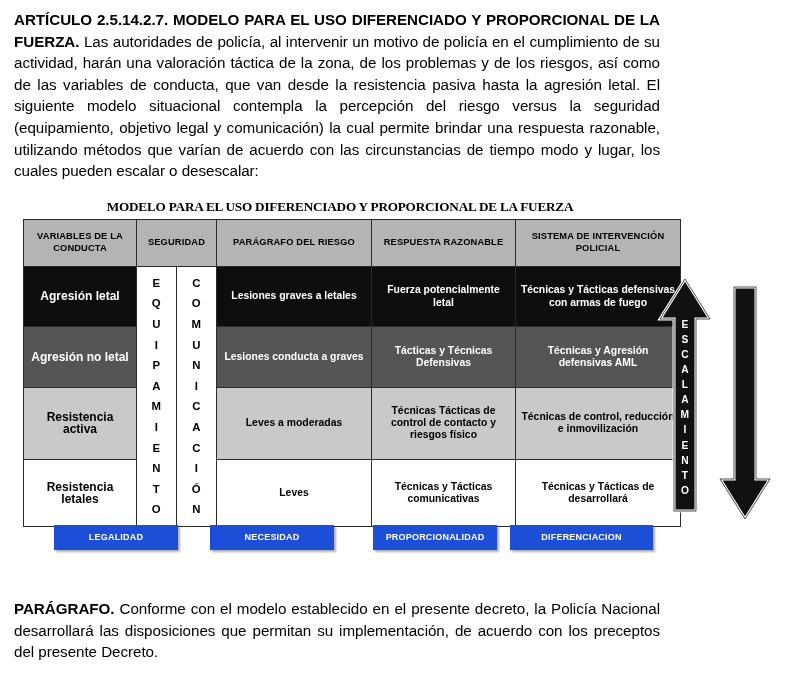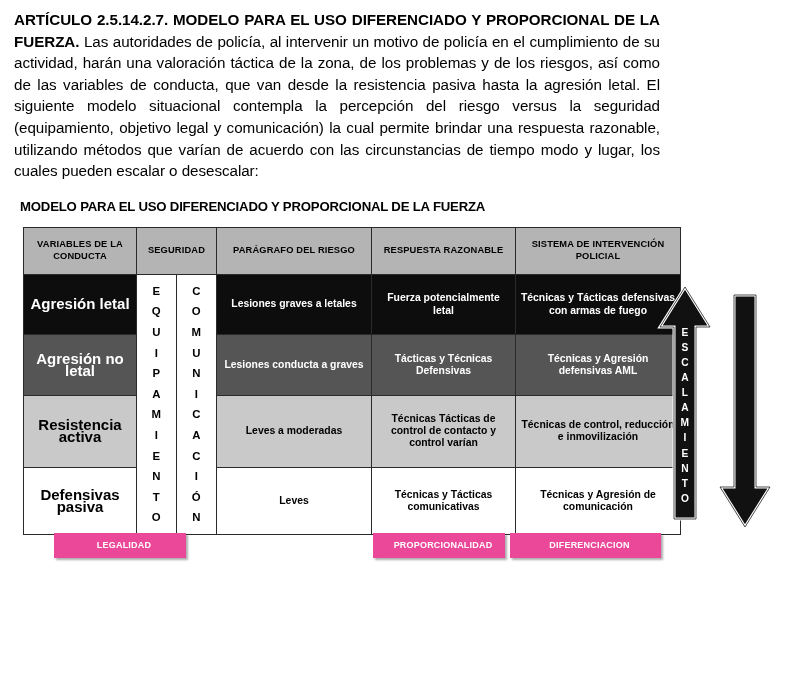--- a/index.html
+++ b/index.html
@@ -35,31 +35,33 @@
   }
   .para-top {
     padding-top: 9px;
   }
   .para .lead {
     font-weight: bold;
   }
 
   
   .figure-title {
+    text-align: center;
     font-size: 13.2px;
     font-weight: bold;
     letter-spacing: -0.2px;
     margin: 17px 0 0 0;
     padding-left: 6px;
+    font-family: Liberation Serif, serif;
   }
 
   
   .diagram {
     position: relative;
-    margin-top: 13px;
+    margin-top: 4px;
     height: 342px;
   }
 
   .matrix {
     position: absolute;
     left: 9px;
     top: 0;
     width: 622px;
     border-collapse: collapse;
     table-layout: fixed;
@@ -88,21 +90,21 @@
   .cell {
     font-weight: bold;
     line-height: 12.2px;
     padding: 4px 4px !important;
   }
   .lvl-1 { background: #0d0d0d; color: #ffffff; }
   .lvl-2 { background: #555555; color: #ffffff; }
   .lvl-3 { background: #c9c9c9; color: #000000; }
   .lvl-4 { background: #ffffff; color: #000000; }
 
-  .c-conducta { font-size: 15px; }
+  .c-conducta { font-size: 12px; }
   .c-body     { font-size: 10.4px; }
 
   .r1 { height: 56px; }
   .r2 { height: 56px; }
   .r3 { height: 66px; }
   .r4 { height: 62px; }
 
   
   .vert {
     background: #ffffff;
@@ -120,30 +122,29 @@
     position: absolute;
     left: 9px;
     top: 306px;
     width: 622px;
     height: 26px;
   }
   .pbox {
     position: absolute;
     top: 0;
     height: 25px;
-    background: #ec4899;
+    background: #1d4ed8;
     color: #ffffff;
     font-weight: bold;
     font-size: 9px;
     letter-spacing: 0.2px;
     display: flex;
     align-items: center;
     justify-content: center;
     box-shadow: 2px 2px 2px rgba(0,0,0,0.32);
-    padding-left: 8px;
   }
   .pbox-0 { left: 31px;  width: 124px; }
   .pbox-1 { left: 187px; width: 124px; }
   .pbox-2 { left: 350px; width: 124px; }
   .pbox-3 { left: 487px; width: 143px; }
 
   
   .arrows {
     position: absolute;
     left: 640px;
@@ -243,35 +244,36 @@
         <tr class="r2">
           <td class="cell c-conducta lvl-2">Agresión no letal</td>
           <td class="cell c-body lvl-2">Lesiones conducta a graves</td>
           <td class="cell c-body lvl-2">Tácticas y Técnicas Defensivas</td>
           <td class="cell c-body lvl-2">Técnicas y Agresión defensivas AML</td>
         </tr>
 
         <tr class="r3">
           <td class="cell c-conducta lvl-3">Resistencia activa</td>
           <td class="cell c-body lvl-3">Leves a moderadas</td>
-          <td class="cell c-body lvl-3">Técnicas Tácticas de control de contacto y control varían</td>
+          <td class="cell c-body lvl-3">Técnicas Tácticas de control de contacto y riesgos físico</td>
           <td class="cell c-body lvl-3">Técnicas de control, reducción e inmovilización</td>
         </tr>
 
         <tr class="r4">
-          <td class="cell c-conducta lvl-4">Defensivas pasiva</td>
+          <td class="cell c-conducta lvl-4">Resistencia letales</td>
           <td class="cell c-body lvl-4">Leves</td>
           <td class="cell c-body lvl-4">Técnicas y Tácticas comunicativas</td>
-          <td class="cell c-body lvl-4">Técnicas y Agresión de comunicación</td>
+          <td class="cell c-body lvl-4">Técnicas y Tácticas de desarrollará</td>
         </tr>
       </tbody>
     </table>
 
     <div class="principles">
       <div class="pbox pbox-0">LEGALIDAD</div>
+      <div class="pbox pbox-1">NECESIDAD</div>
       <div class="pbox pbox-2">PROPORCIONALIDAD</div>
       <div class="pbox pbox-3">DIFERENCIACION</div>
     </div>
 
     <div class="arrows">
 
       <div class="arrow arrow-up">
         <svg width="58" height="240" viewBox="0 0 58 240">
           <polygon points="29,4 54,44 40,44 40,236 18,236 18,44 4,44" fill="#111111" stroke="#ffffff" stroke-width="3"></polygon>
           <polygon points="29,4 54,44 40,44 40,236 18,236 18,44 4,44" fill="none" stroke="#000000" stroke-width="0.7"></polygon>
@@ -295,14 +297,15 @@
       <div class="arrow arrow-down">
         <svg width="58" height="240" viewBox="0 0 58 240">
           <polygon points="29,236 54,196 40,196 40,4 18,4 18,196 4,196" fill="#111111" stroke="#ffffff" stroke-width="3"></polygon>
           <polygon points="29,236 54,196 40,196 40,4 18,4 18,196 4,196" fill="none" stroke="#000000" stroke-width="0.7"></polygon>
         </svg>
       </div>
 
     </div>
   </div>
 
+  <p class="para para-bottom"><span class="lead">PARÁGRAFO.</span><span> Conforme con el modelo establecido en el presente decreto, la Policía Nacional desarrollará las disposiciones que permitan su implementación, de acuerdo con los preceptos del presente Decreto.</span></p>
 
 </div>
 
 </body></html>

